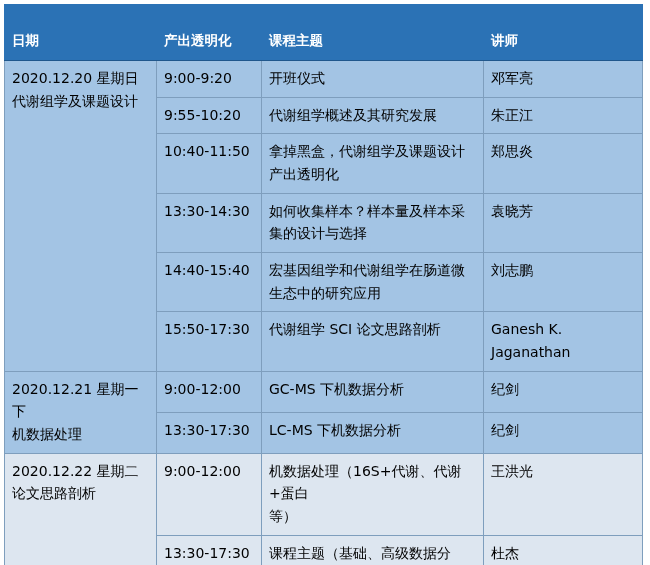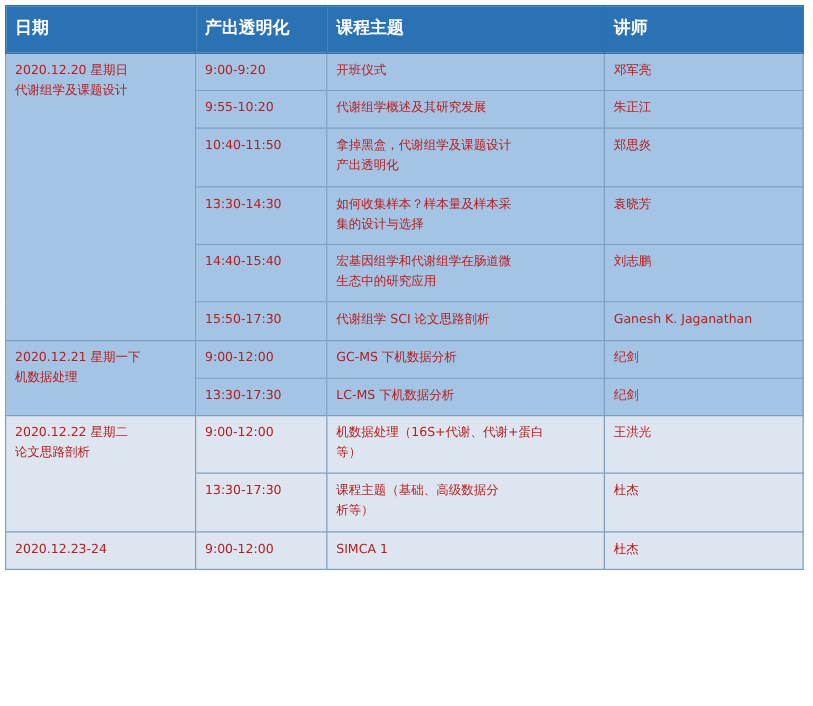--- a/index.html
+++ b/index.html
@@ -22,36 +22,36 @@
   #schedule-table col.c-date   { width: 152px; }
   #schedule-table col.c-time   { width: 105px; }
   #schedule-table col.c-topic  { width: 222px; }
   #schedule-table col.c-teach  { width: 159px; }
 
   #schedule-table th,
   #schedule-table td {
     border: 1px solid #7e9ebd;
     padding: 6px 7px 7px 7px;
     vertical-align: top;
-    font-size: 10px;
+    font-size: 14px;
     line-height: 1.62;
-    color: #b91c1c;
+    color: #000000;
     font-weight: normal;
     text-align: left;
     word-break: break-word;
   }
 
   
   #schedule-table thead th {
     background: #2b72b5;
     color: #ffffff;
     font-weight: bold;
     border: 1px solid #2b72b5;
     border-bottom: 1px solid #20578c;
-    padding-top: 7px;
+    padding-top: 25px;
     padding-bottom: 8px;
     font-size: 13.5px;
   }
 
   
   tr.sec-a td {
     background: #a3c4e4;
     border-color: #6f94b8;
   }
   

